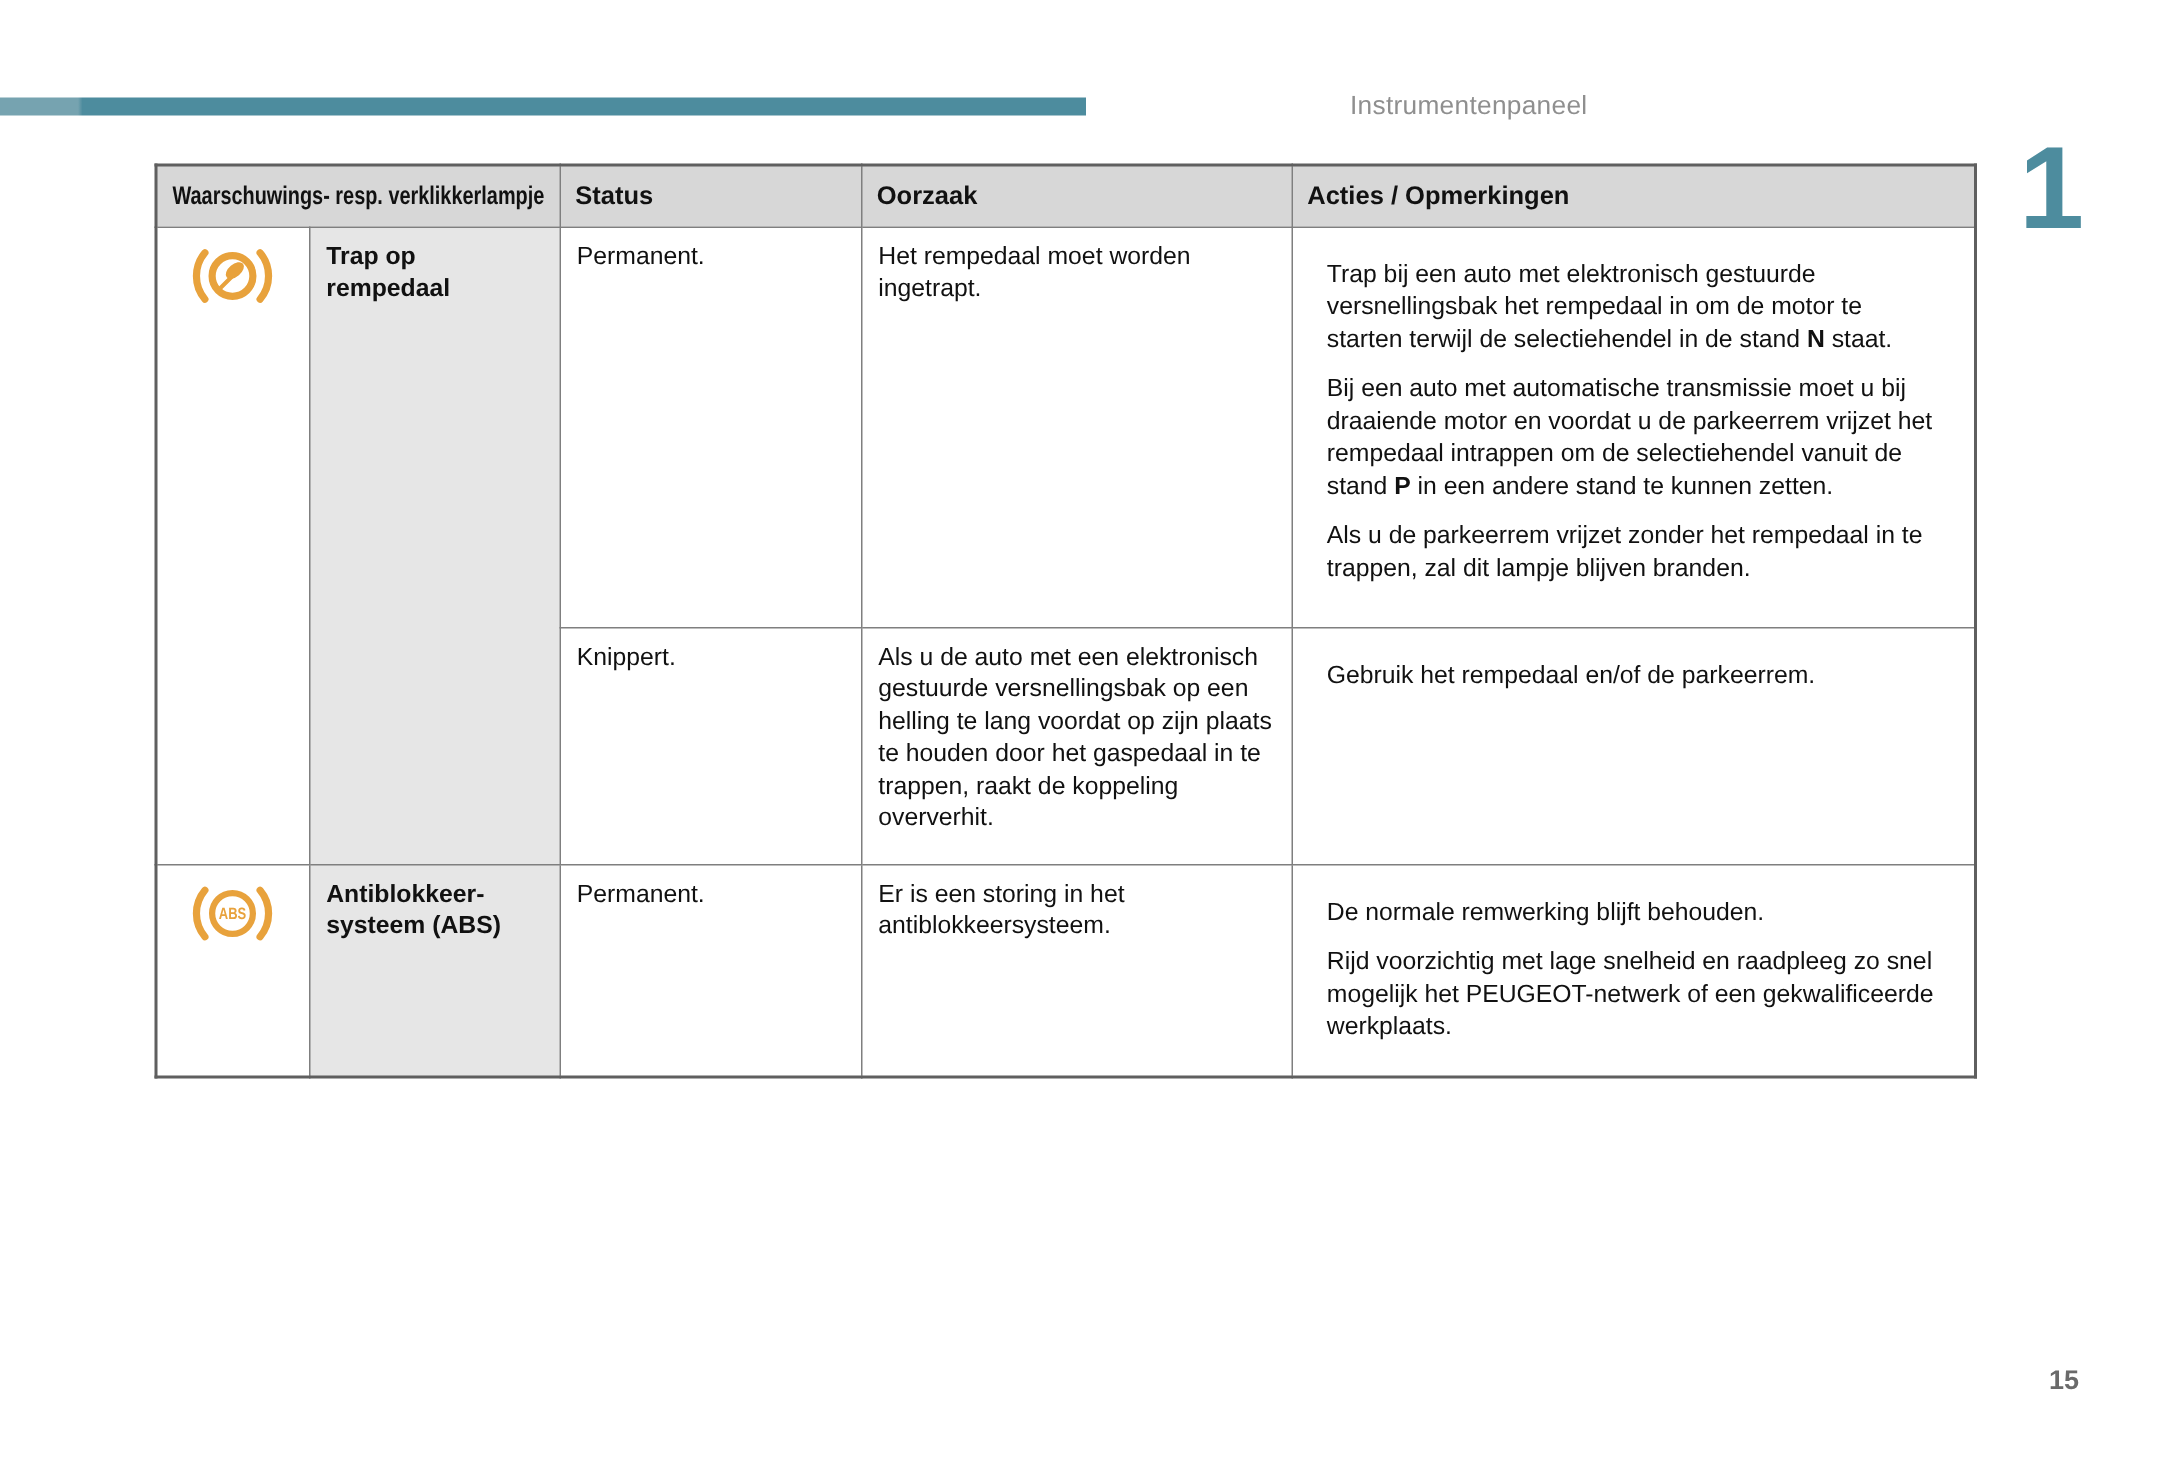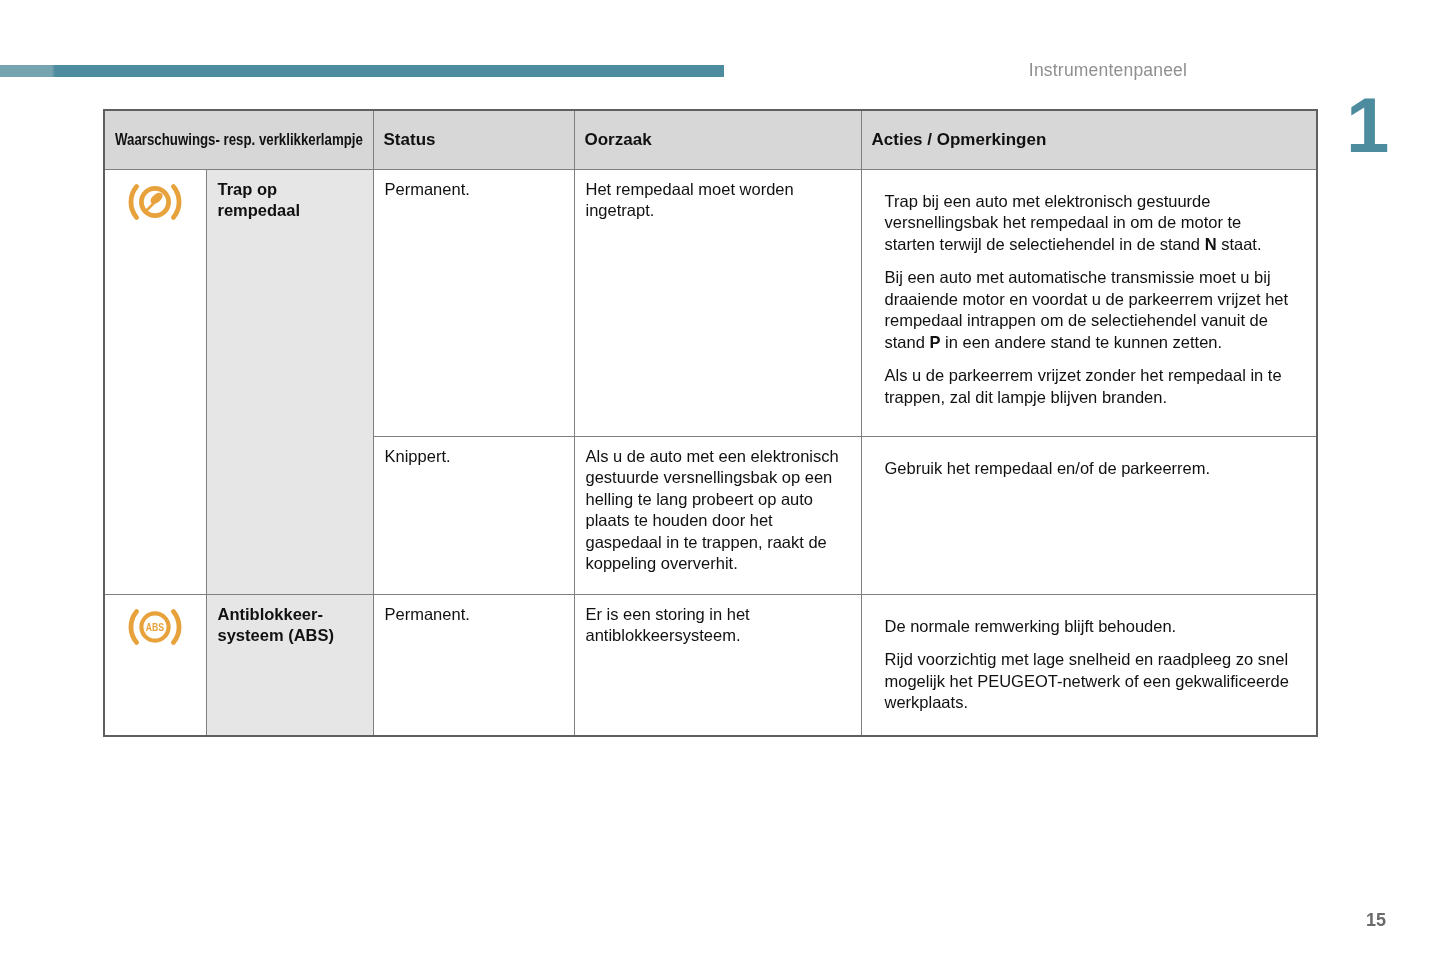--- a/index.html
+++ b/index.html
@@ -13,21 +13,21 @@
   
   .top-bar {
     position: absolute;
     left: 0; top: 65px;
     width: 724px; height: 12px;
     background: linear-gradient(to right, #76a3b0 0px, #76a3b0 52px, #4d8c9e 55px, #4d8c9e 100%);
   }
   .page-title {
     position: absolute;
     top: 60px; left: 900px; width: 416px;
-    text-align: center;
+    text-align: left;
     color: #8f8f8f;
     font-size: 17.5px;
     letter-spacing: 0.2px;
   }
   .chapter-tab {
     position: absolute;
     left: 1346px; top: 88px;
     color: #4d8c9e;
     font-size: 78px;
     font-weight: bold;
@@ -44,21 +44,21 @@
   }
   .warn-table th, .warn-table td {
     border: 1px solid #7f7f7f;
     vertical-align: top;
     font-size: 16.5px;
     line-height: 21.5px;
     color: #111;
     padding: 9px 11px;
   }
   .warn-table th {
-    height: 59px;
+    height: 41px;
     background: #d7d7d7;
     text-align: left;
     vertical-align: middle;
     font-weight: bold;
     font-size: 17px;
     padding: 0 0 0 10px;
     white-space: nowrap;
   }
   .th-condensed {
     display: inline-block;
@@ -129,21 +129,21 @@
     <td><span>Permanent.</span></td>
     <td><span>Het rempedaal moet worden ingetrapt.</span></td>
     <td>
       <p class="para"><span>Trap bij een auto met elektronisch gestuurde versnellingsbak het rempedaal in om de motor te starten terwijl de selectiehendel in de stand </span><b>N</b><span> staat.</span></p>
       <p class="para"><span>Bij een auto met automatische transmissie moet u bij draaiende motor en voordat u de parkeerrem vrijzet het rempedaal intrappen om de selectiehendel vanuit de stand </span><b>P</b><span> in een andere stand te kunnen zetten.</span></p>
       <p class="para"><span>Als u de parkeerrem vrijzet zonder het rempedaal in te trappen, zal dit lampje blijven branden.</span><b></b><span></span></p>
     </td>
   </tr>
   <tr style="height:158px">
     <td><span>Knippert.</span></td>
-    <td><span>Als u de auto met een elektronisch gestuurde versnellingsbak op een helling te lang probeert op auto plaats te houden door het gaspedaal in te trappen, raakt de koppeling oververhit.</span></td>
+    <td><span>Als u de auto met een elektronisch gestuurde versnellingsbak op een helling te lang voordat op zijn plaats te houden door het gaspedaal in te trappen, raakt de koppeling oververhit.</span></td>
     <td>
       <p class="para"><span>Gebruik het rempedaal en/of de parkeerrem.</span><b></b><span></span></p>
     </td>
   </tr>
 
   <tr style="height:131px">
     <td class="icon-cell">
       <svg width="68" height="46" viewBox="0 0 64 44">
         <path class="arcs" d="M14.4 7.2 A23 23 0 0 0 14.4 36.8"></path>
         <path class="arcs" d="M49.6 7.2 A23 23 0 0 1 49.6 36.8"></path>

